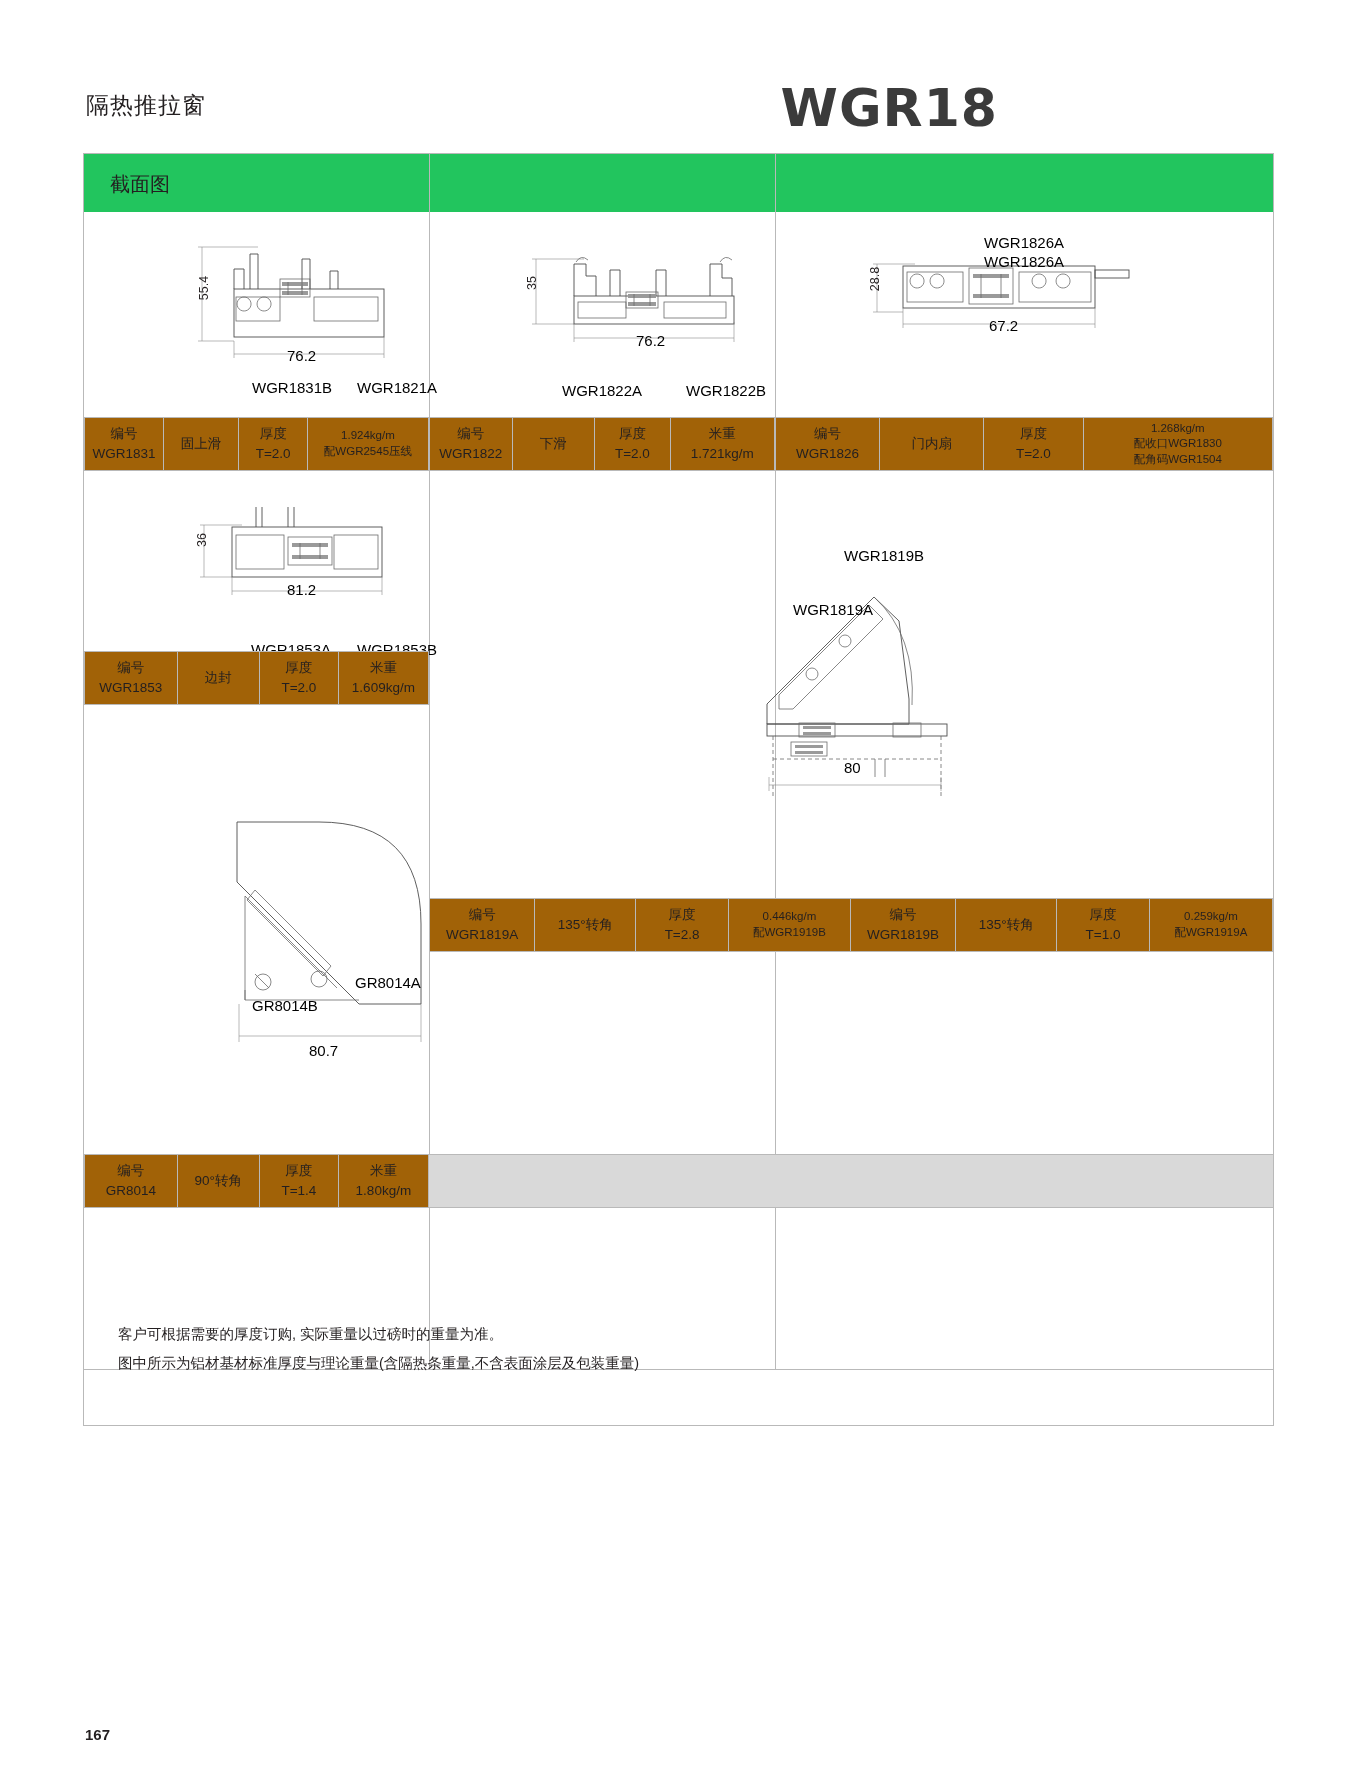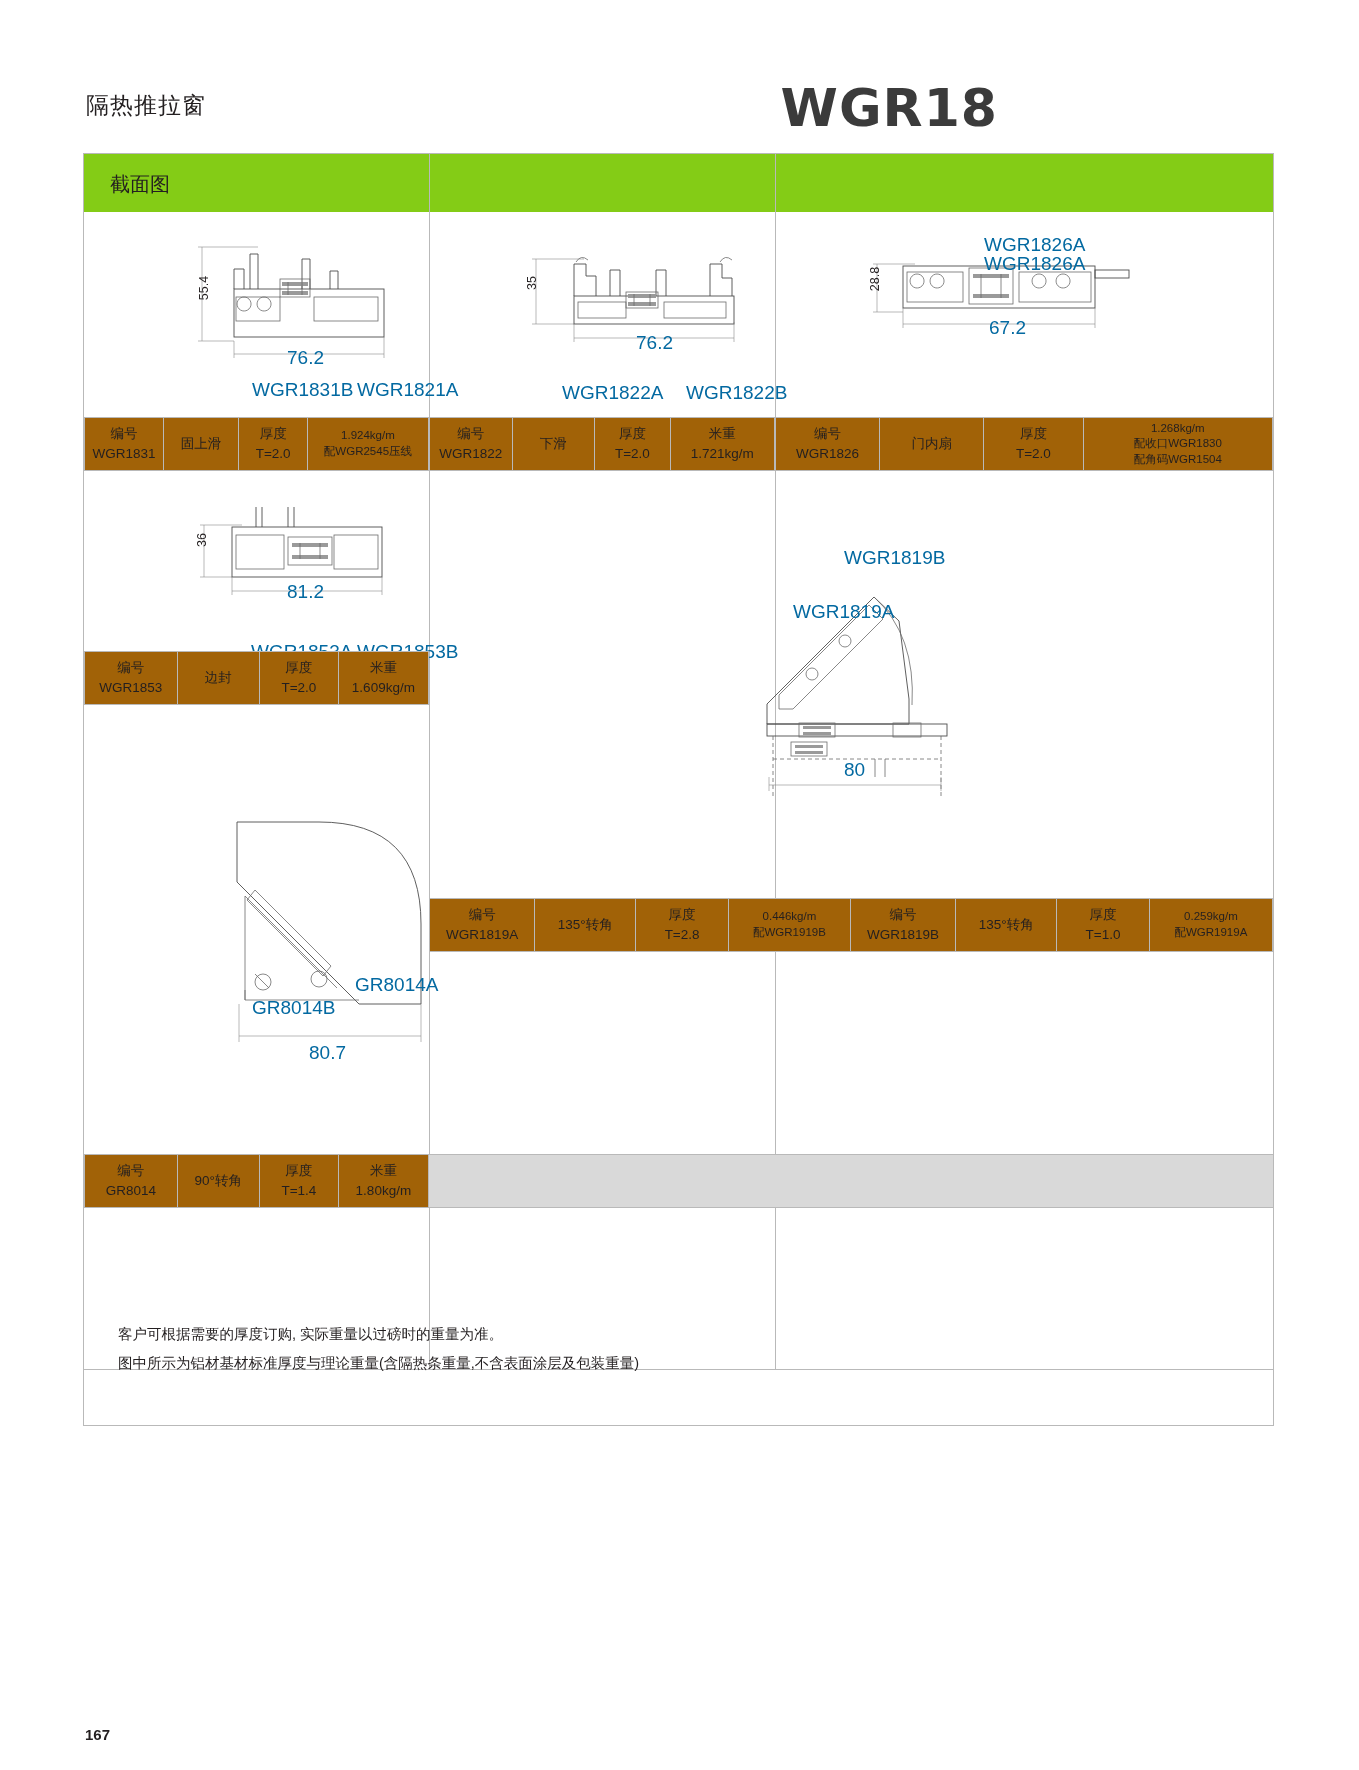--- a/index.html
+++ b/index.html
@@ -52,21 +52,21 @@
     border: 1px solid #b9b9b9;
     box-sizing: border-box;
   }
 
   
   .band-top {
     position: absolute;
     left: 0; top: 0;
     width: 100%;
     height: 58px;
-    background: #84cc16;
+    background: #22c55e;
     box-sizing: border-box;
   }
   .band-top .cell-title {
     position: absolute;
     left: 26px;
     top: 17px;
     font-size: 20px;
     color: #231f20;
   }
   .vline {
@@ -101,22 +101,22 @@
     text-align: center;
     color: #231f20;
     padding: 0 3px;
   }
   .spec .c:last-child { border-right: none; }
   .spec .c .sm { font-size: 11.5px; line-height: 1.35; }
 
   
   .lbl {
     position: absolute;
-    font-size: 19px;
-    color: #0369a1;
+    font-size: 15px;
+    color: #000000;
     white-space: nowrap;
   }
   .dim-v {
     position: absolute;
     font-size: 12.5px;
     transform: rotate(-90deg);
     transform-origin: center center;
     white-space: nowrap;
   }
 

